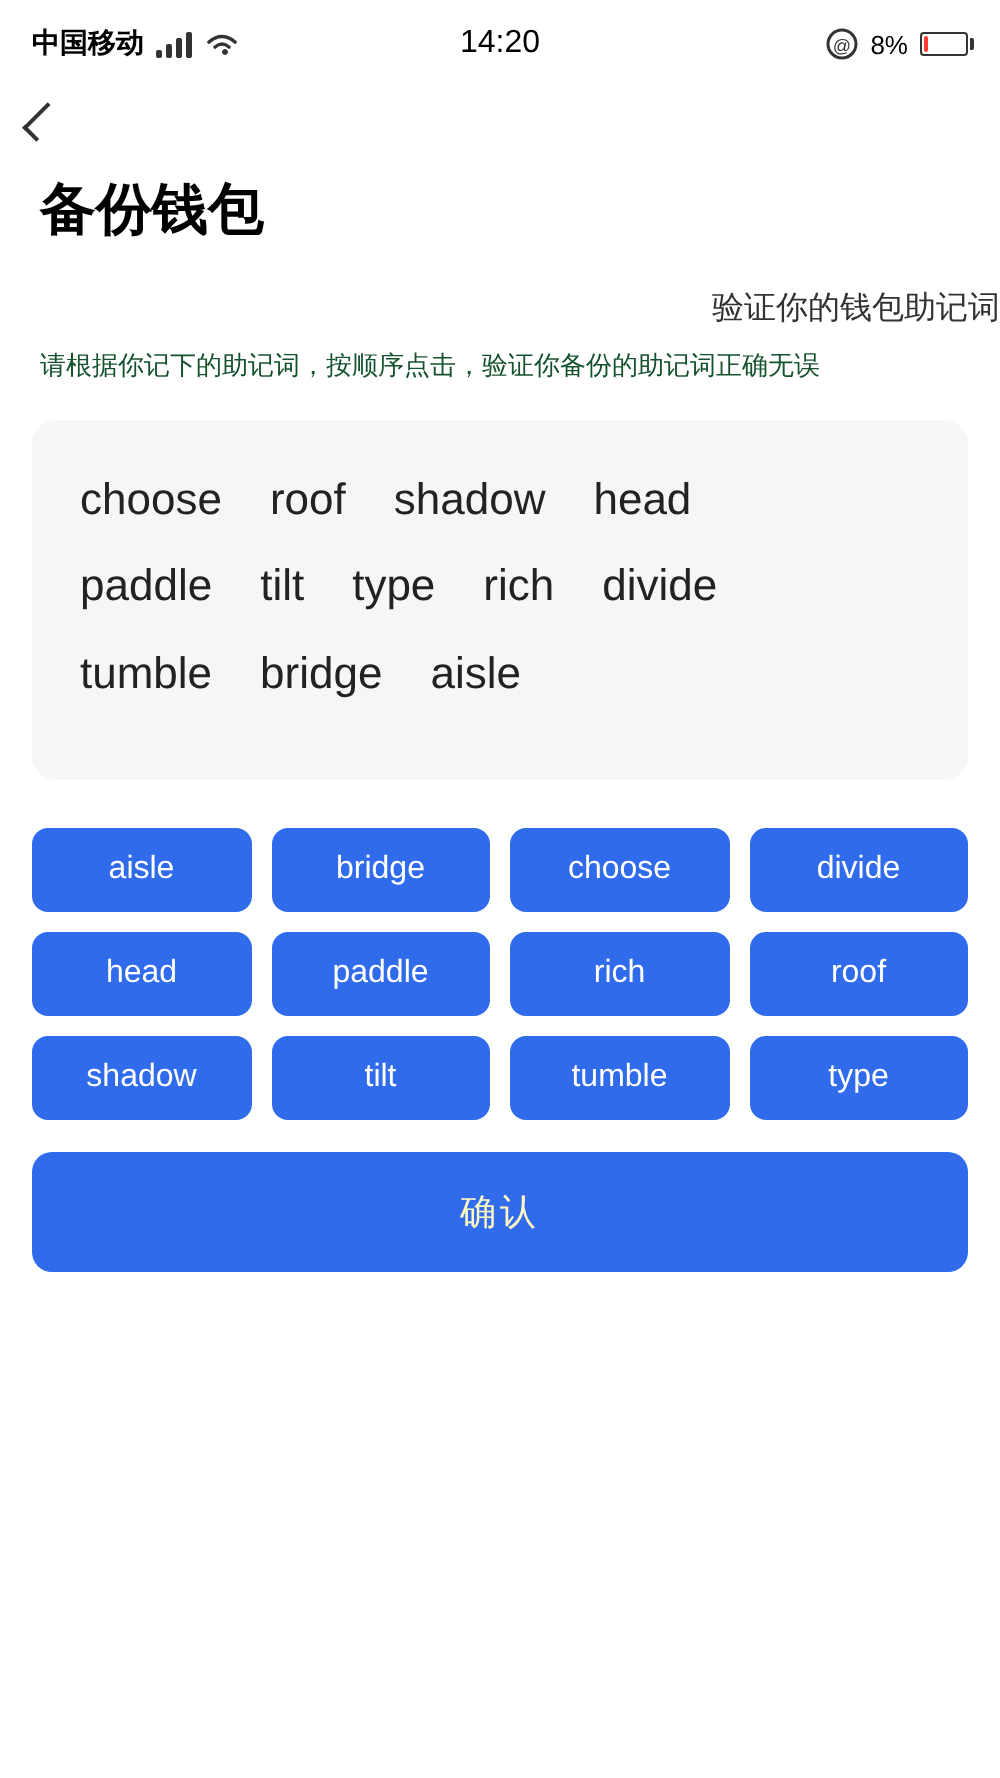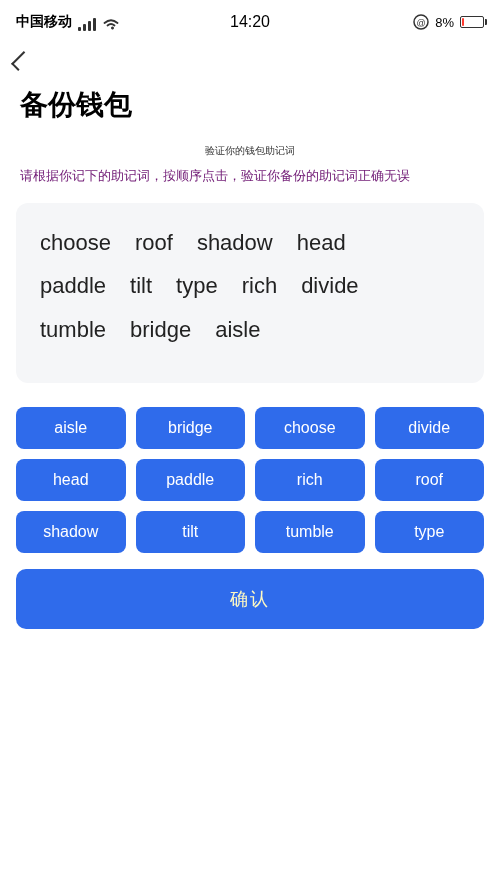--- a/index.html
+++ b/index.html
@@ -20,21 +20,21 @@
       background: #fff;
       display: flex;
       align-items: center;
       justify-content: space-between;
       padding: 0 16px;
     }
     .status-bar-left {
       font-size: 14px;
       font-weight: 600;
       display: flex;
-      align-items: flex-end;
+      align-items: center;
       gap: 6px;
     }
     .status-bar-center {
       font-size: 16px;
       font-weight: 500;
       position: absolute;
       left: 50%;
       transform: translateX(-50%);
     }
     .status-bar-right {
@@ -90,29 +90,29 @@
     
     .page-title {
       font-size: 28px;
       font-weight: 700;
       padding: 8px 29px 20px 20px;
       color: #000;
     }
 
     
     .section-title {
-      text-align: center;
-      font-size: 10px;
+      text-align: right;
+      font-size: 16px;
       font-weight: 500;
       color: #333;
       margin-bottom: 8px;
     }
     .section-desc {
       font-size: 13px;
-      color: #701a75;
+      color: #14532d;
       padding: 0 20px;
       line-height: 1.6;
       margin-bottom: 16px;
     }
 
     
     .word-display-area {
       margin: 0 16px;
       background: #f5f6f8;
       border-radius: 12px;

